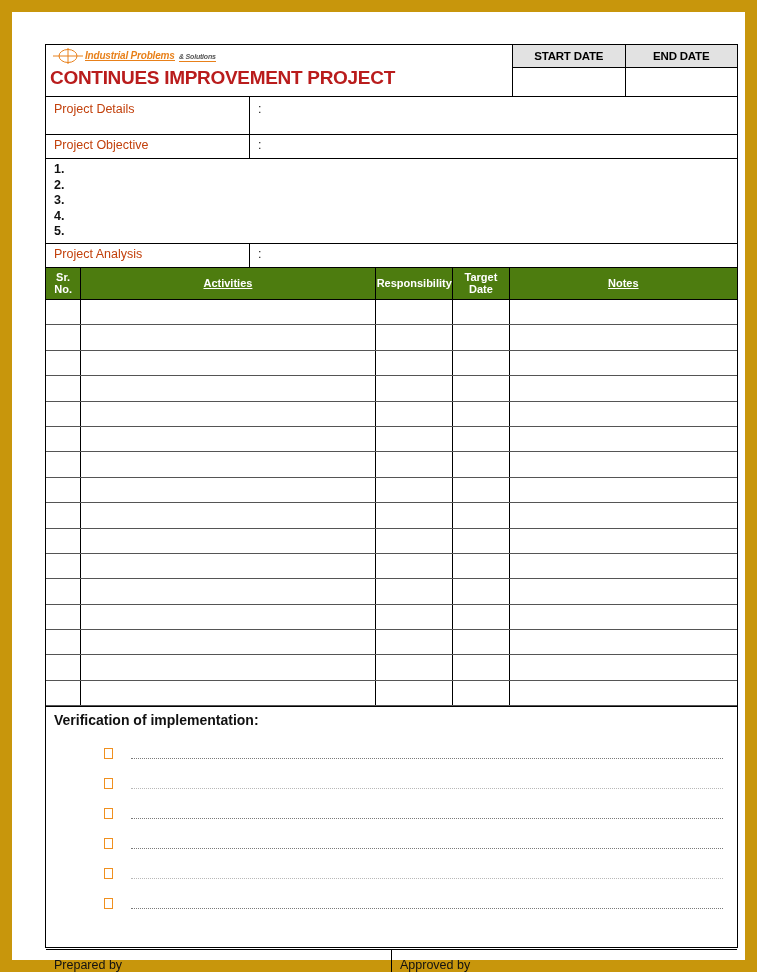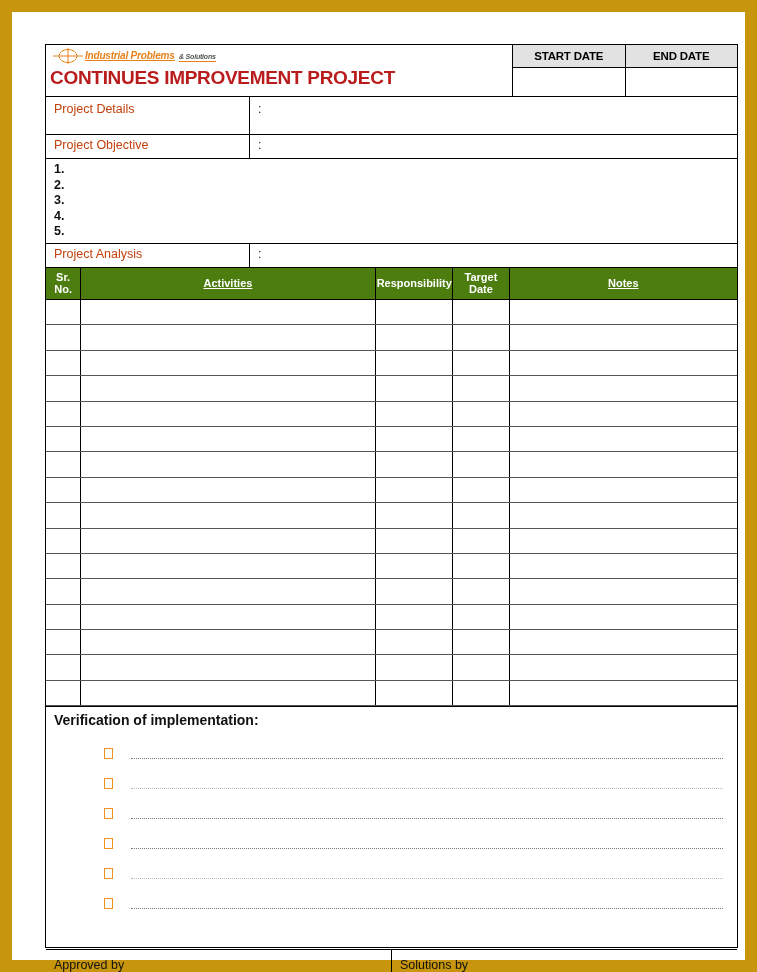--- a/index.html
+++ b/index.html
@@ -451,21 +451,21 @@
           </div>
           <div class="verify-item">
             <div class="verify-box"></div>
             <div class="verify-line"></div>
           </div>
         </div>
     </div>
 
     <div class="footer-row">
       <div class="footer-cell">
+        <span>Prepared by</span>
+      </div>
+      <div class="footer-cell">
         <span>Approved by</span>
       </div>
-      <div class="footer-cell">
-        <span>Solutions by</span>
-      </div>
     </div>
 
   </div>
 </div>
 
 </body></html>

